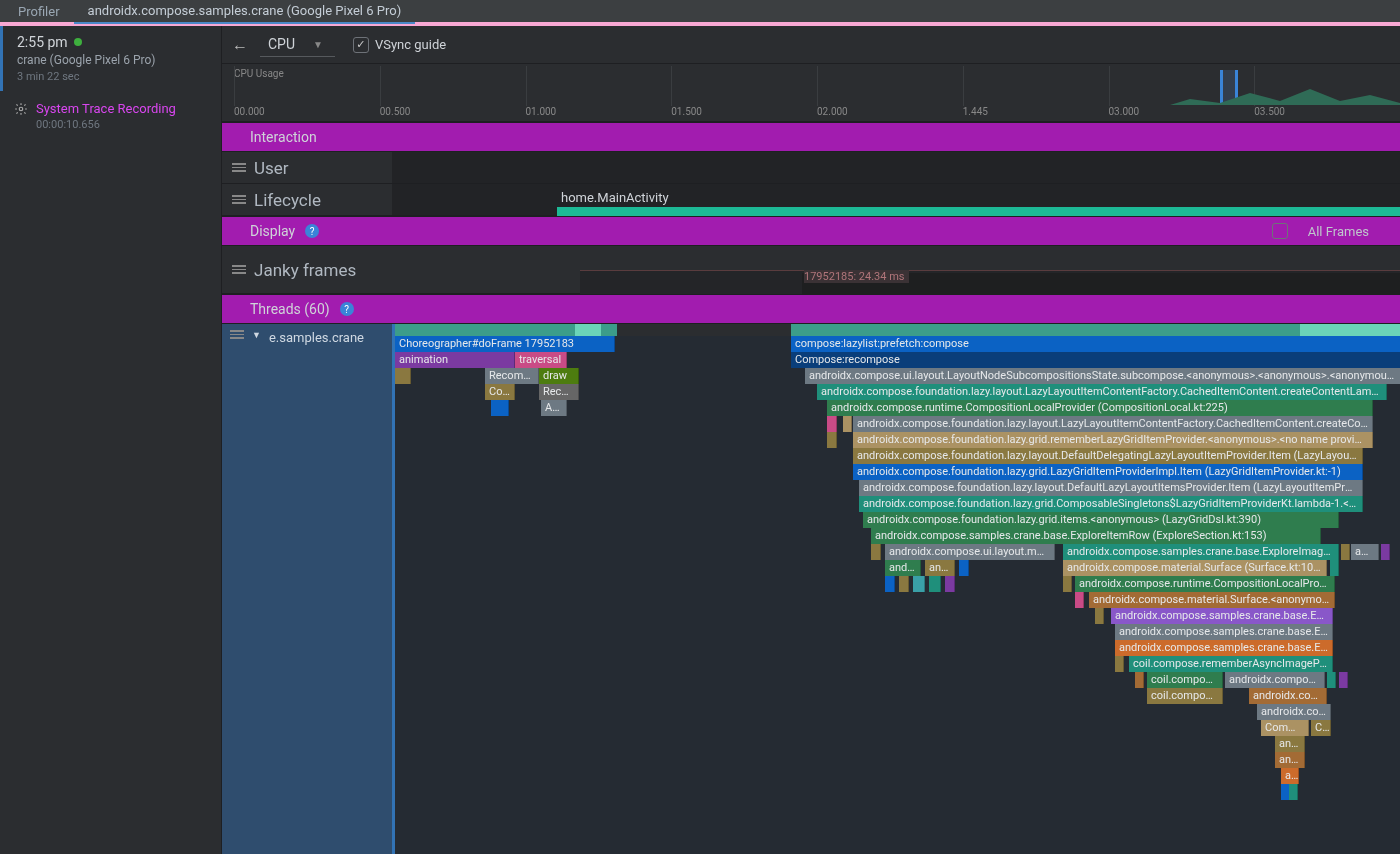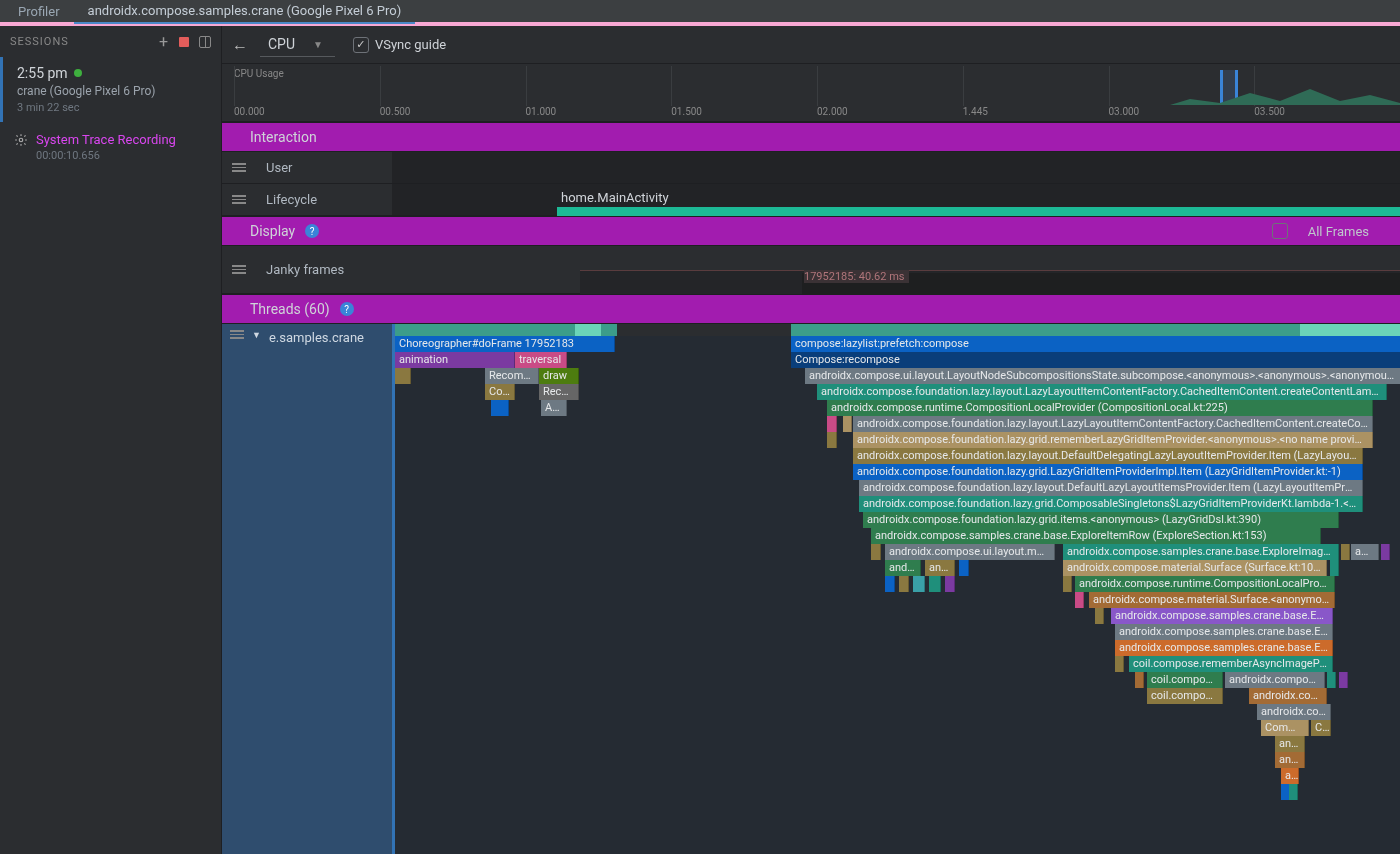--- a/index.html
+++ b/index.html
@@ -87,22 +87,22 @@
   display:flex; align-items:center; padding-left:28px; gap:10px;
   border-top:1px solid #1e1f22; border-bottom:1px solid #1e1f22;
 }
 .section-head.right-sp { justify-content:space-between; padding-right:31px;}
 .help { width:14px; height:14px; border-radius:50%; background:#3a84d8; color:#fff; font-size:10px; display:flex; align-items:center; justify-content:center;}
 .track {
   height:32px; display:flex; align-items:center;
   background:#2b2d30; border-bottom:1px solid #1e1f22;
 }
 .track-label {
-  width:170px; flex-shrink:0; display:flex; align-items:center; gap:20px;
-  padding-left:10px; color:#b0b8c1; font-size:13px;
+  width:170px; flex-shrink:0; display:flex; align-items:center; gap:8px;
+  padding-left:10px; color:#b0b8c1; font-size:17px;
 }
 .hamburger { width:14px; display:flex; flex-direction:column; gap:2px; }
 .hamburger span { height:1.5px; background:#888; }
 .track-lane { flex:1; height:100%; position:relative; background:#222326; }
 .lifecycle-bar { position:absolute; left:165px; top:4px; right:0; height:24px; }
 .lc-txt { font-size:13px; color:#d0d4d9; padding:2px 0 0 4px;}
 .lc-fill { height:9px; background:#1db996; margin-top:2px;}
 .janky-area { flex:1; position:relative;}
 .janky-label { position:absolute; left:412px; top:0; font-size:11px; color:#b0757a; z-index:5; background:#3b3235; padding-right:4px;}
 .janky-bar { position:absolute; left:188px; right:0; top:0; height:24px; background:#242528; border-top:1px solid #5a3c3e;}
@@ -129,28 +129,20 @@
 </head>
 <body>
 
 <div class="top-tabs">
   <div class="tab">Profiler</div>
   <div class="tab active">androidx.compose.samples.crane (Google Pixel 6 Pro)</div>
 </div>
 
 <div class="container">
   <div class="sidebar">
-    <div class="sessions-header">
-      <span>SESSIONS</span>
-      <div class="sessions-icons">
-        <span class="plus-icon">+</span>
-        <span class="record-icon"></span>
-        <span class="layout-icon"></span>
-      </div>
-    </div>
     <div class="session-item">
       <div class="session-time">
           <span>2:55 pm</span>
           <span class="dot"></span>
         </div>
       <div class="session-sub">crane (Google Pixel 6 Pro)</div>
       <div class="session-dur">3 min 22 sec</div>
     </div>
     <div class="trace-rec">
       <span class="gear-sm">
@@ -244,21 +236,21 @@
               <span></span>
               <span></span>
               <span></span>
             </span>
             <span>Janky frames</span>
           </div>
         <div class="janky-area">
           <div class="janky-bar">
             <div class="janky-seg" style="left:222px; right:0;"></div>
           </div>
-          <div class="janky-label">17952185: 40.62 ms</div>
+          <div class="janky-label">17952185: 24.34 ms</div>
         </div>
       </div>
 
       <div class="section-head">
         <span>Threads (60)</span>
           <span class="help">?</span>
       </div>
 
       <div class="th-body">
         <div class="thread-side">

